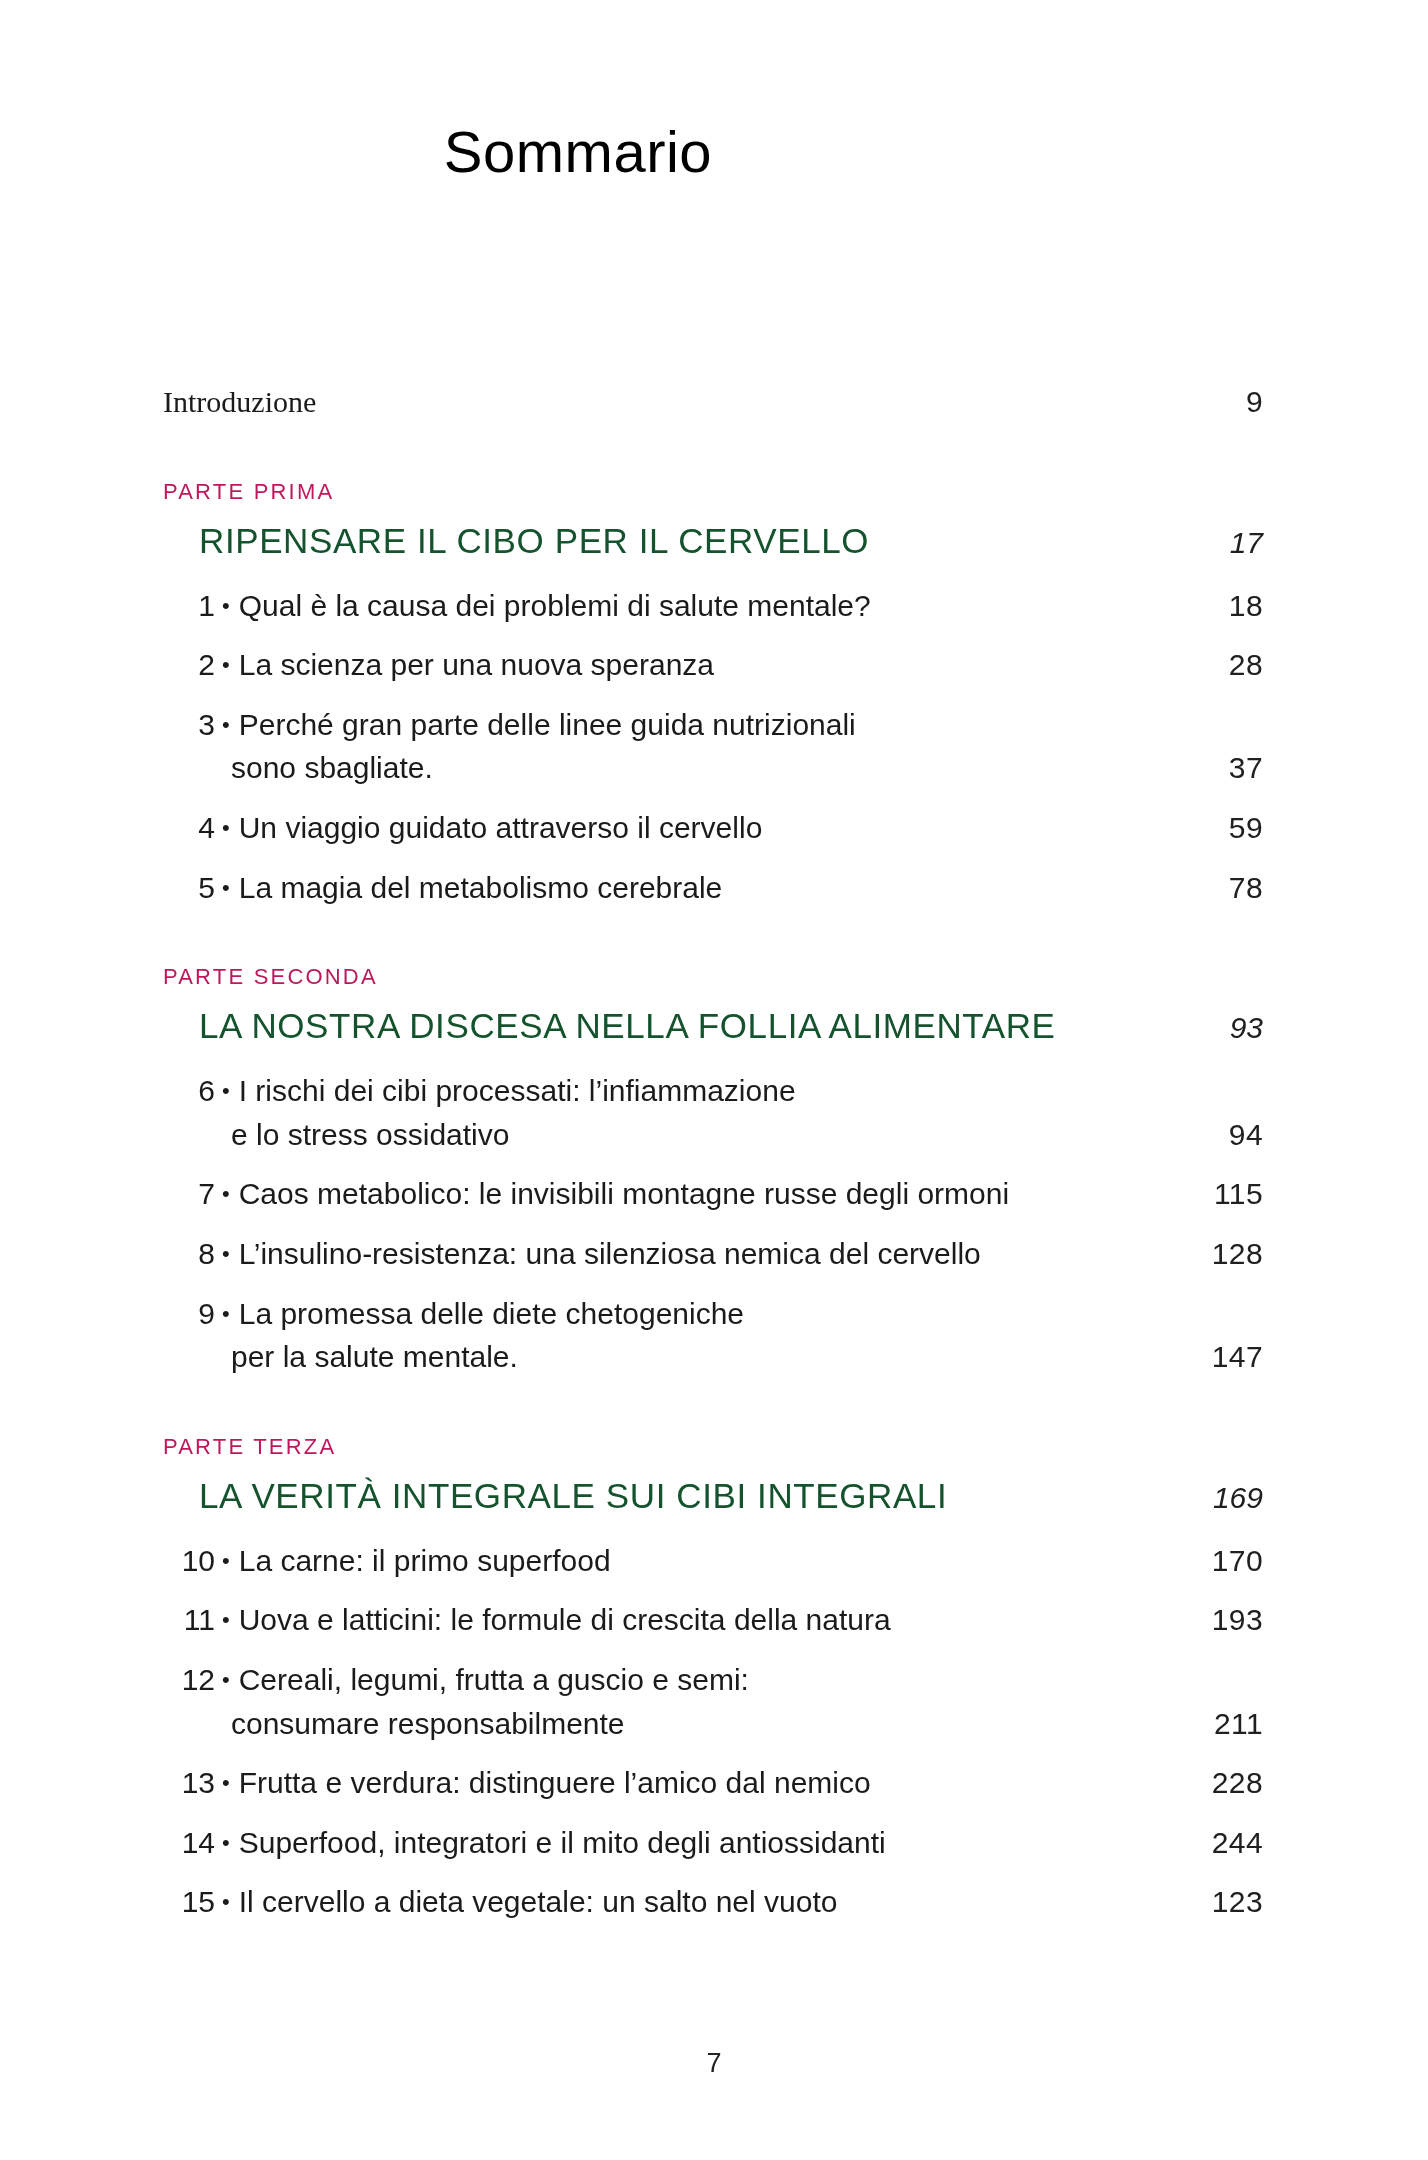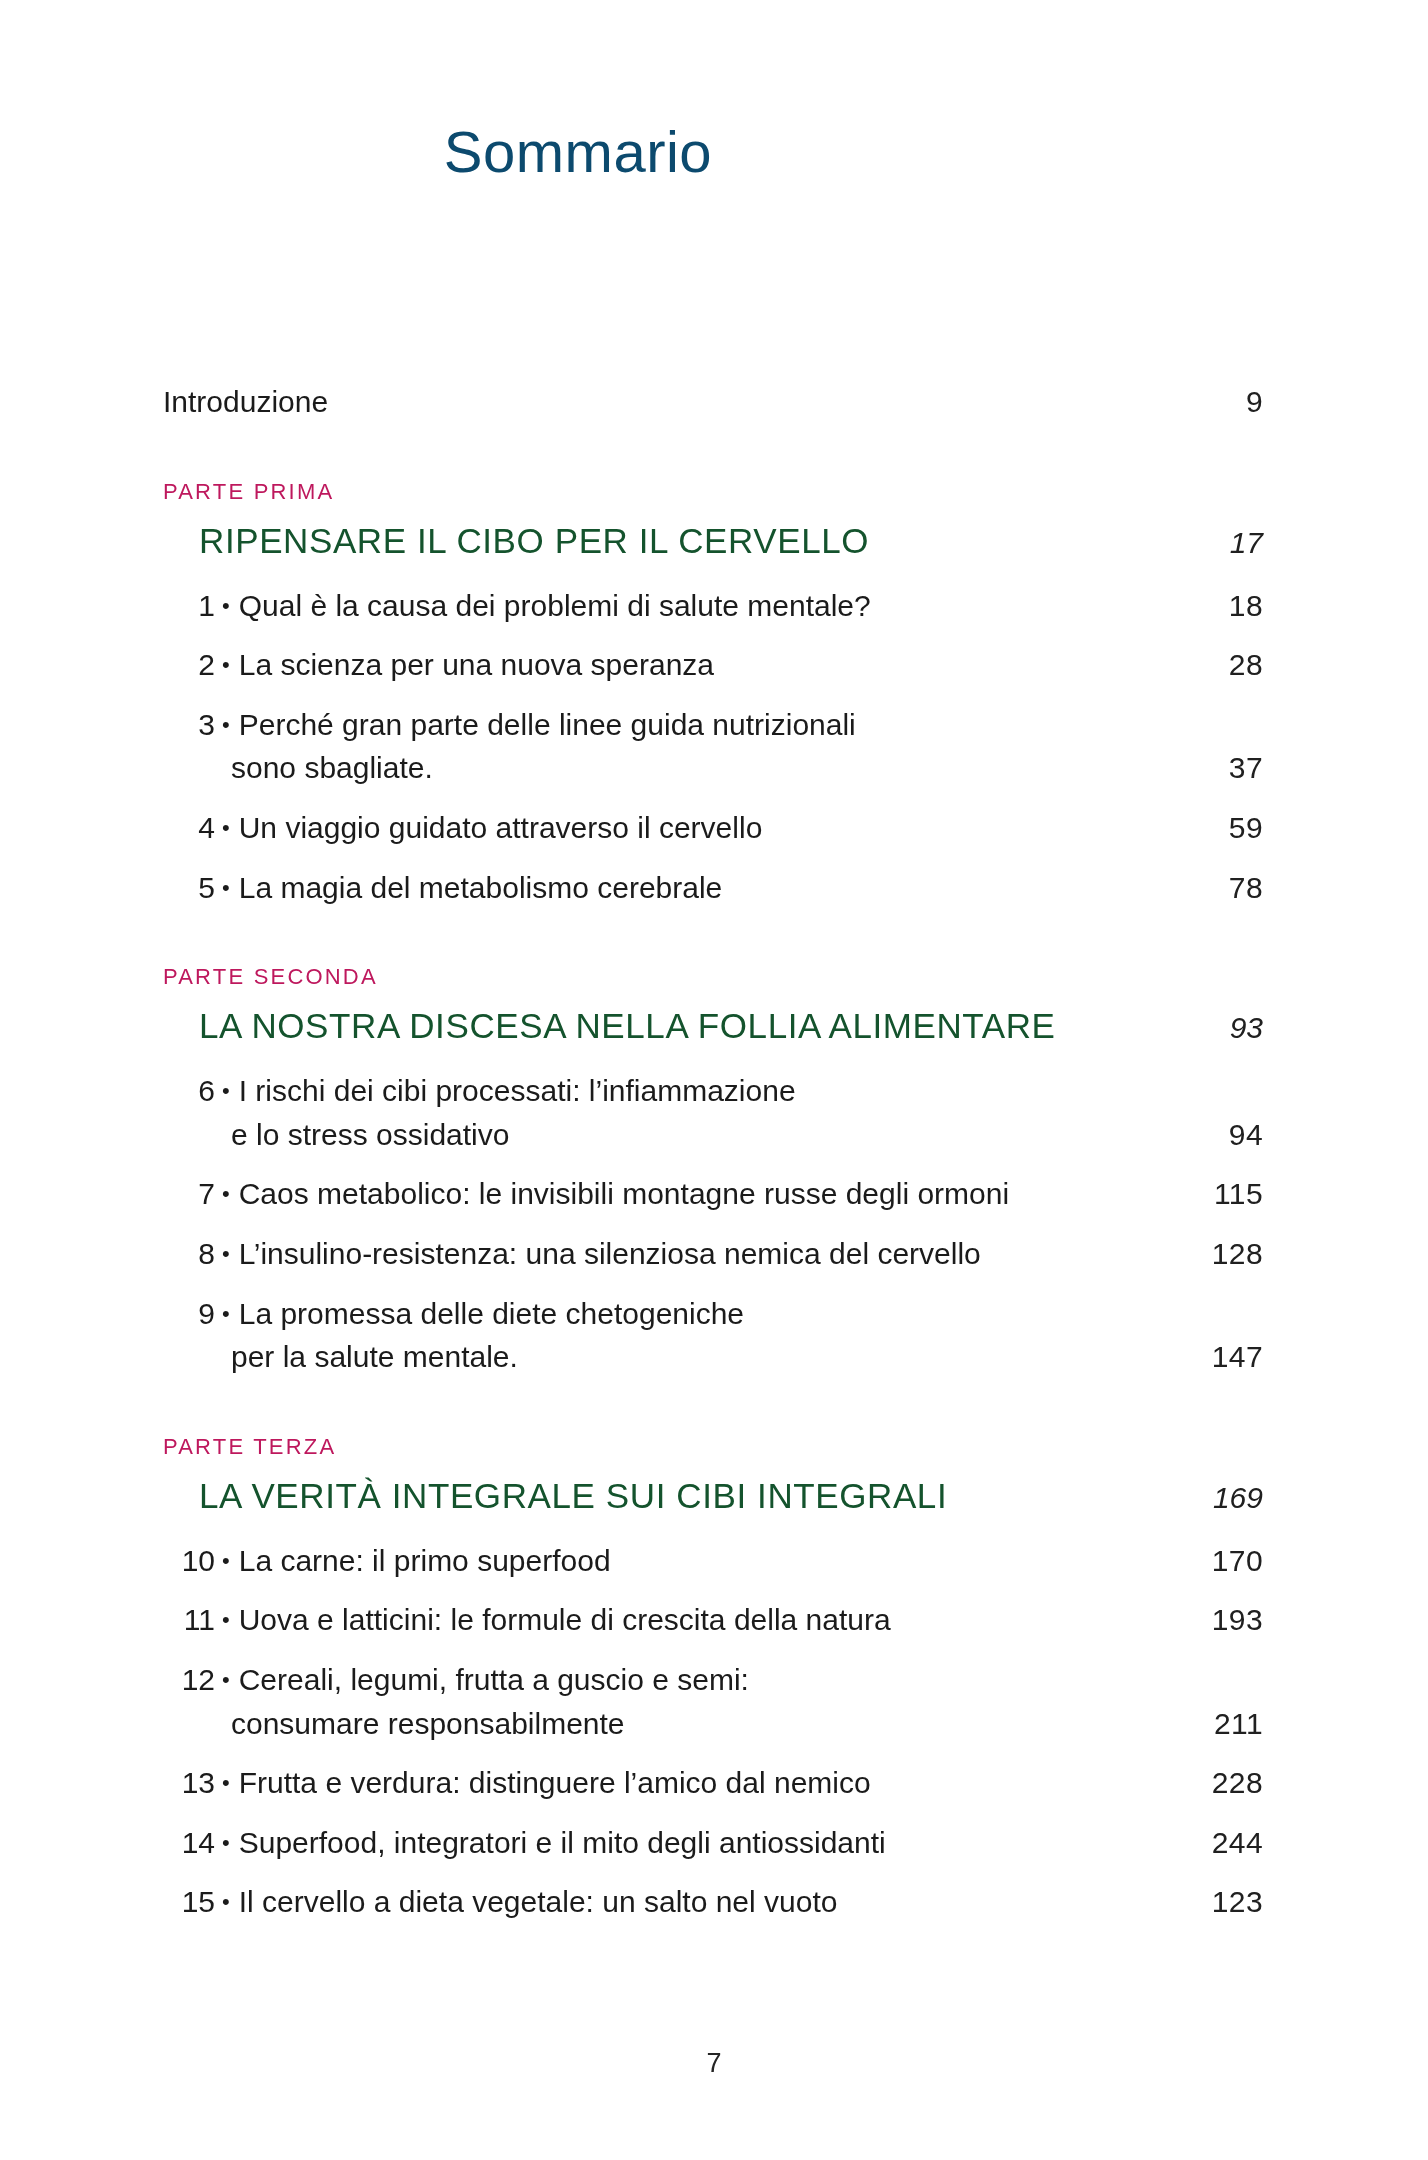--- a/index.html
+++ b/index.html
@@ -26,21 +26,21 @@
   
   .toc-title {
     position: absolute;
     top: 118px;
     left: 0;
     width: 1156px;
     text-align: center;
     font-size: 58px;
     font-weight: 300;
     letter-spacing: 0.5px;
-    color: #0c4a6e;
+    color: #000000;
   }
 
   
   .toc-body {
     position: absolute;
     top: 385px;
     left: 163px;
     width: 1100px;
   }
 
@@ -90,21 +90,21 @@
     width: 86px;
     text-align: right;
     font-family: "Liberation Sans", sans-serif;
     font-size: 30px;
     font-weight: 300;
     letter-spacing: 0.4px;
     color: #202020;
   }
 
   
-  .row.plain .label { padding-left: 0; }
+  .row.plain .label { padding-left: 0; font-family: Liberation Serif, serif; }
 
   
   .entry { margin-bottom: 0; }
   .entry + .entry { margin-top: 26px; }
 
   .entry .cont-line {
     display: flex;
     align-items: baseline;
     width: 100%;
     margin-top: 10px;

